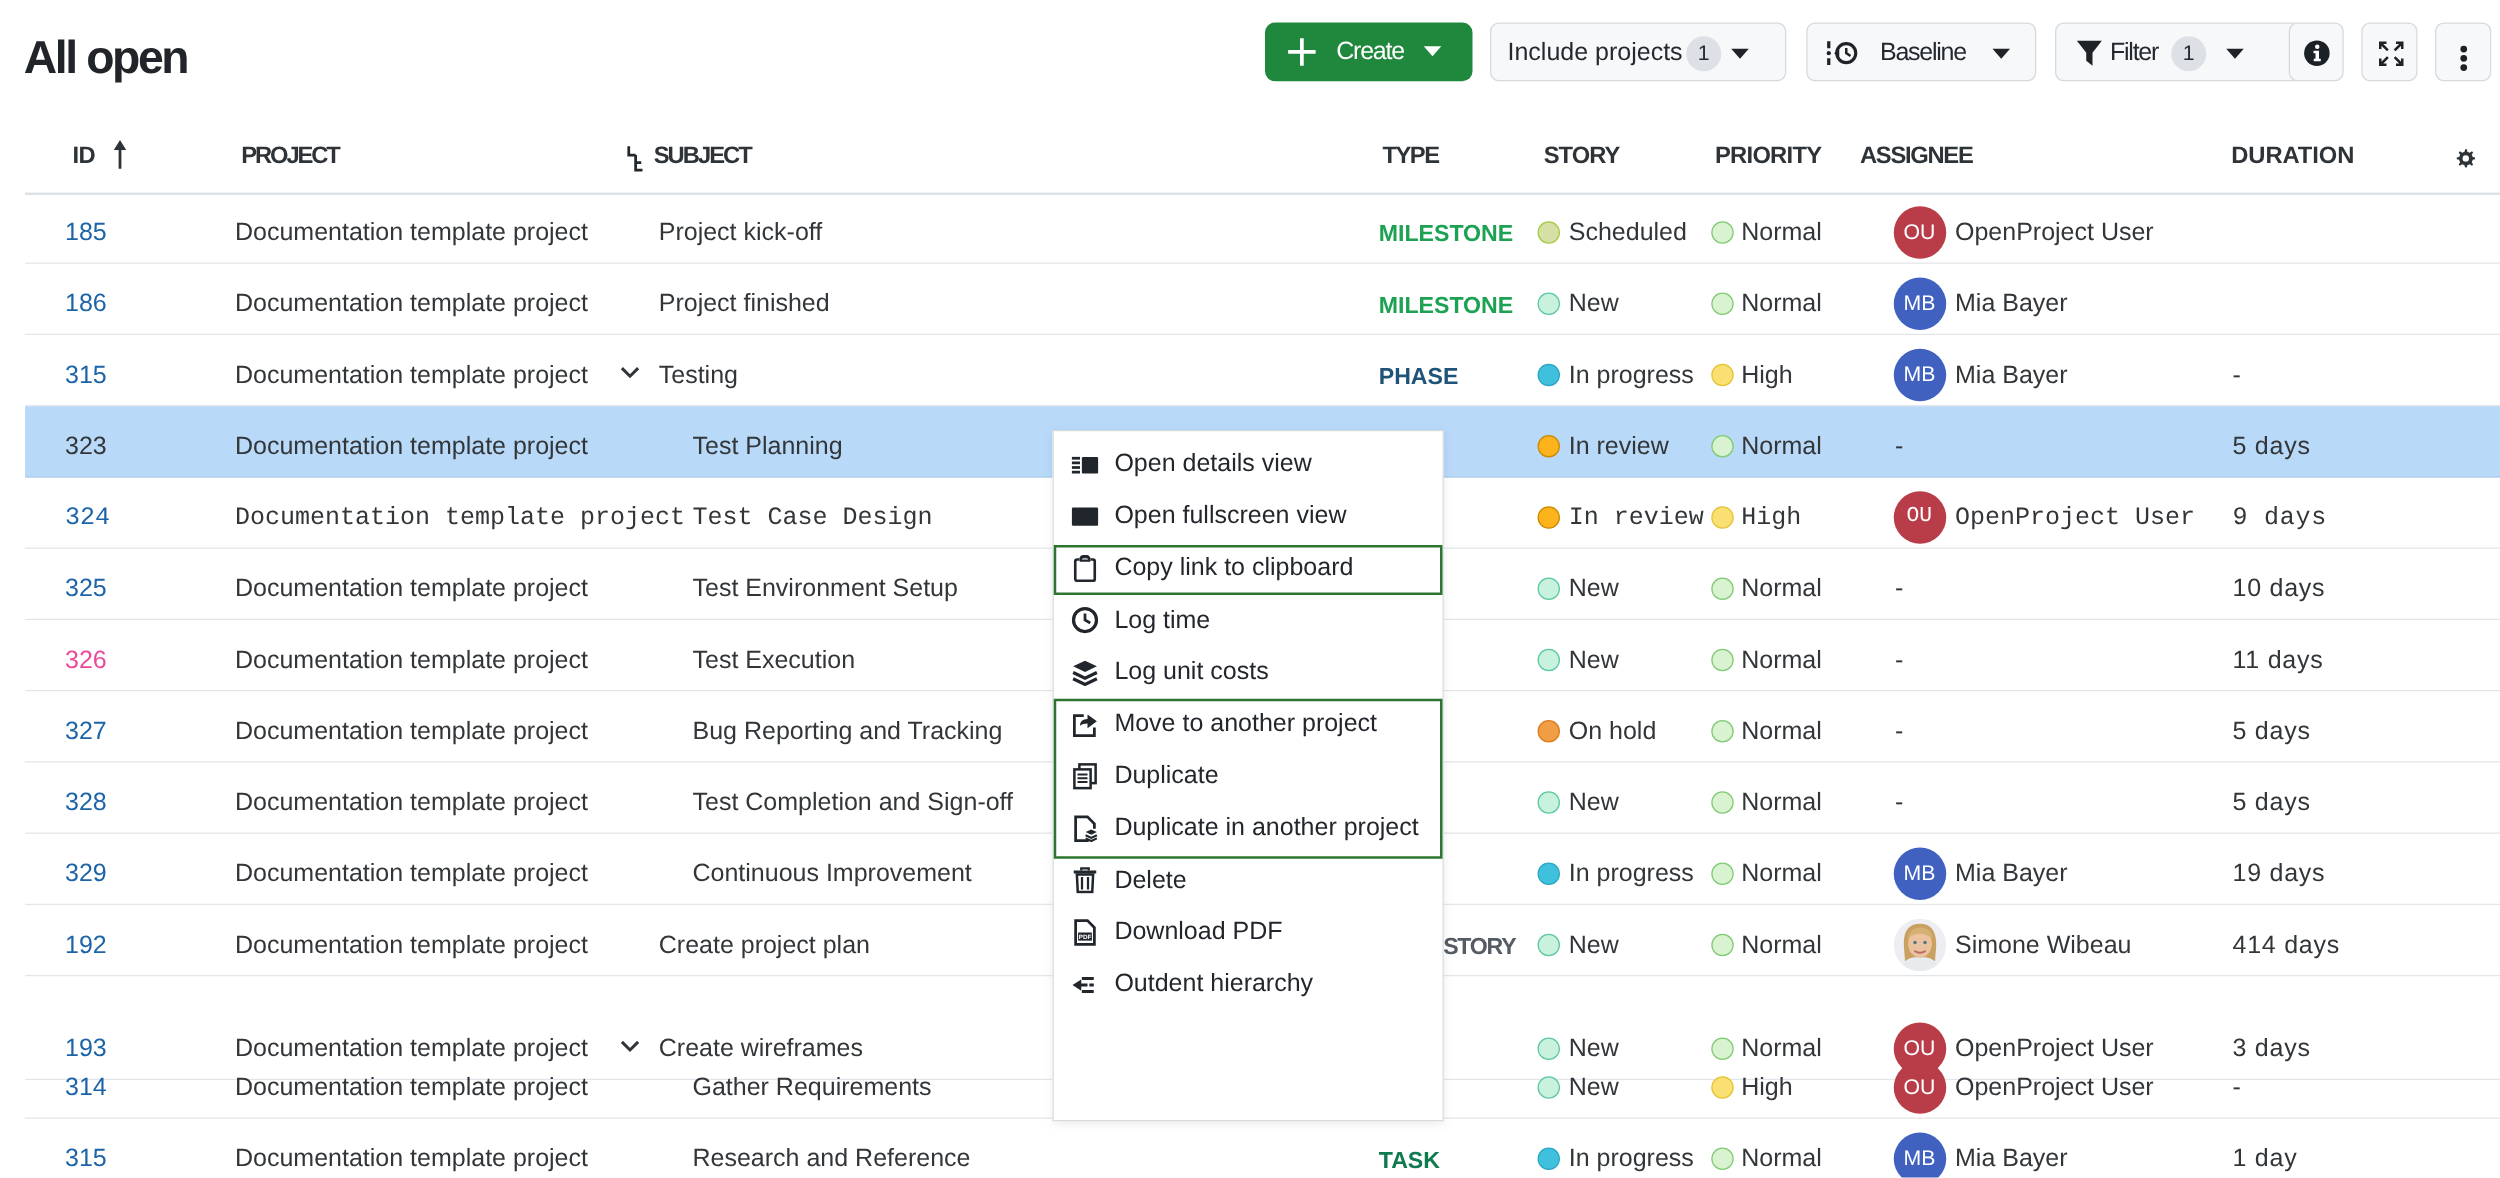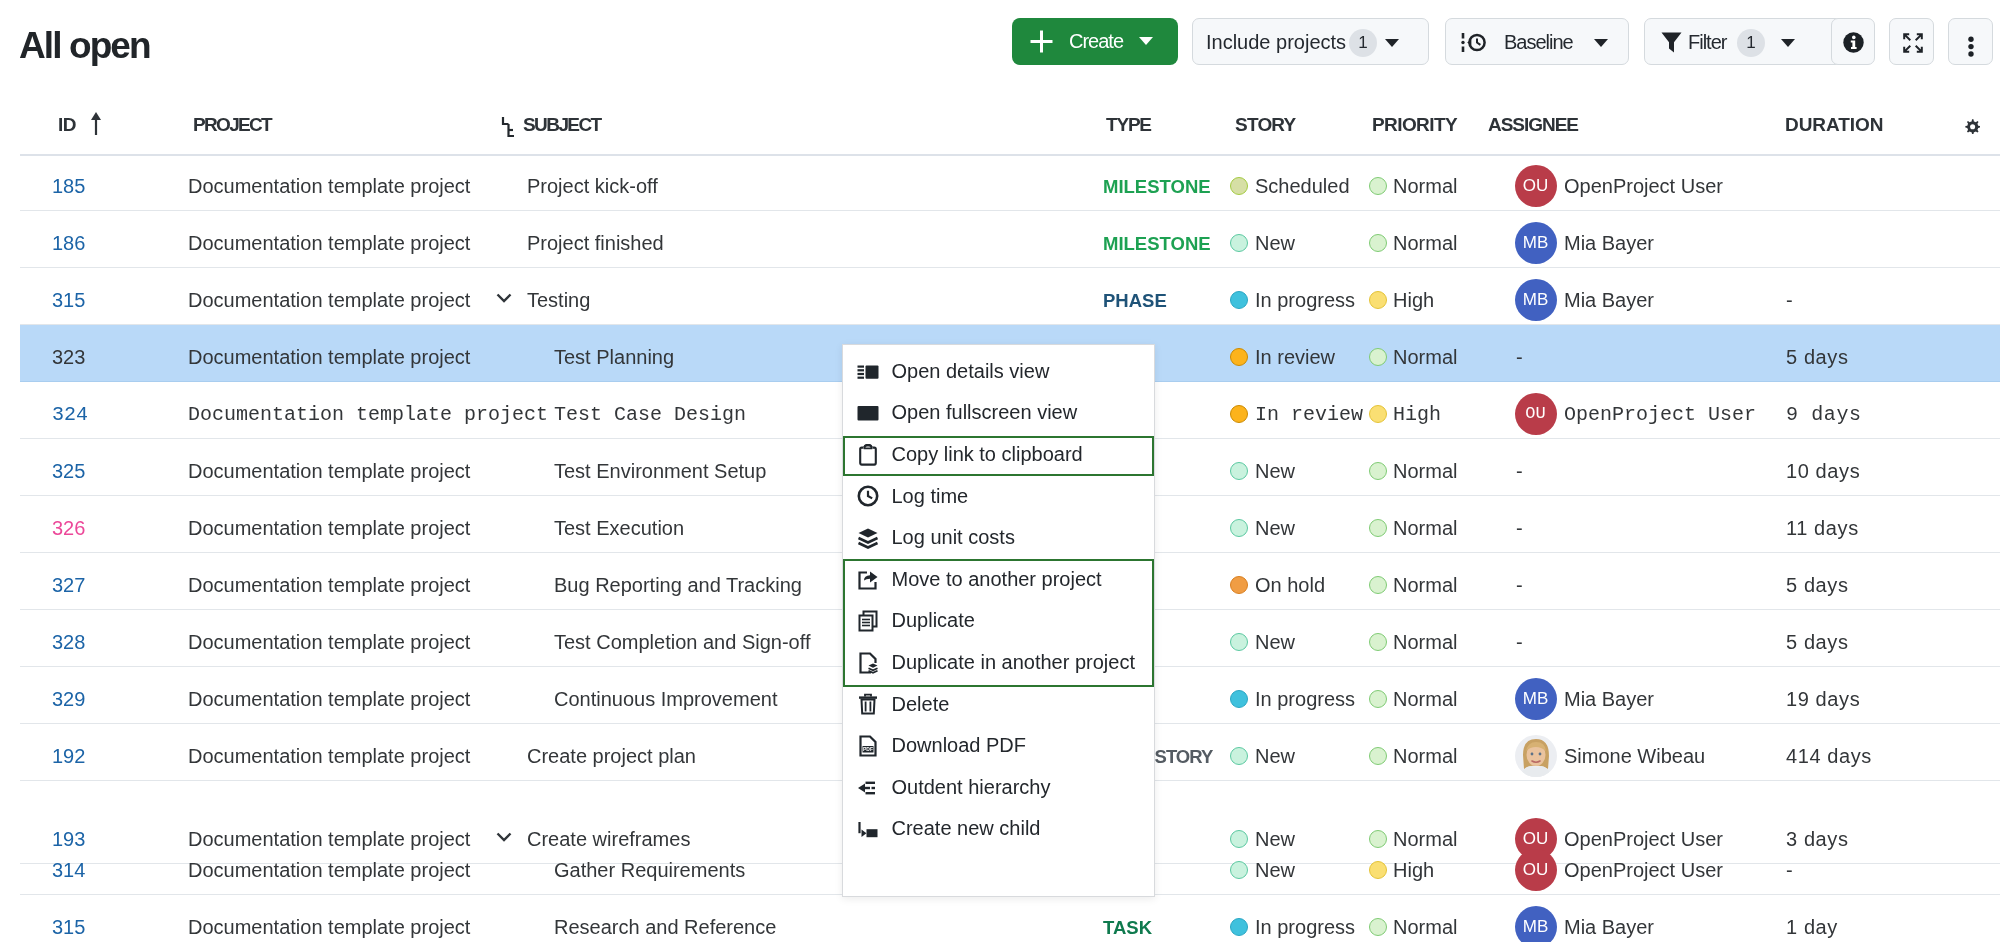--- a/index.html
+++ b/index.html
@@ -400,22 +400,14 @@
 <div class="mi">
       <svg width="22" height="22" viewBox="0 0 22 22">
         <polygon points="1,11 8,6.5 8,15.5" fill="#20262c"></polygon>
         <rect x="7" y="9.8" width="6" height="2.4" fill="#20262c"></rect>
         <rect x="8.5" y="4.6" width="9.5" height="2.4" fill="#20262c"></rect>
         <rect x="14.5" y="9.8" width="3.5" height="2.4" fill="#20262c"></rect>
         <rect x="8.5" y="15" width="9.5" height="2.4" fill="#20262c"></rect>
       </svg>
       <span class="ml">Outdent hierarchy</span>
     </div>
-<div class="mi">
-      <svg width="22" height="22" viewBox="0 0 22 22">
-        <path d="M2.5 4 V15.2" stroke="#20262c" stroke-width="2.2" fill="none"></path>
-        <polygon points="4.5,11.5 9.5,15.2 4.5,18.9" fill="#20262c"></polygon>
-        <rect x="9.5" y="11.2" width="11" height="8" fill="#20262c"></rect>
-      </svg>
-      <span class="ml">Create new child</span>
-    </div>
 <div class="abs" style="left:0px;top:91px;width:311.5px;height:39.5px;border:2.5px solid #2c7530"></div>
 <div class="abs" style="left:0px;top:213.5px;width:311.5px;height:128px;border:2.5px solid #2c7530"></div>
 </div>
 </body></html>

